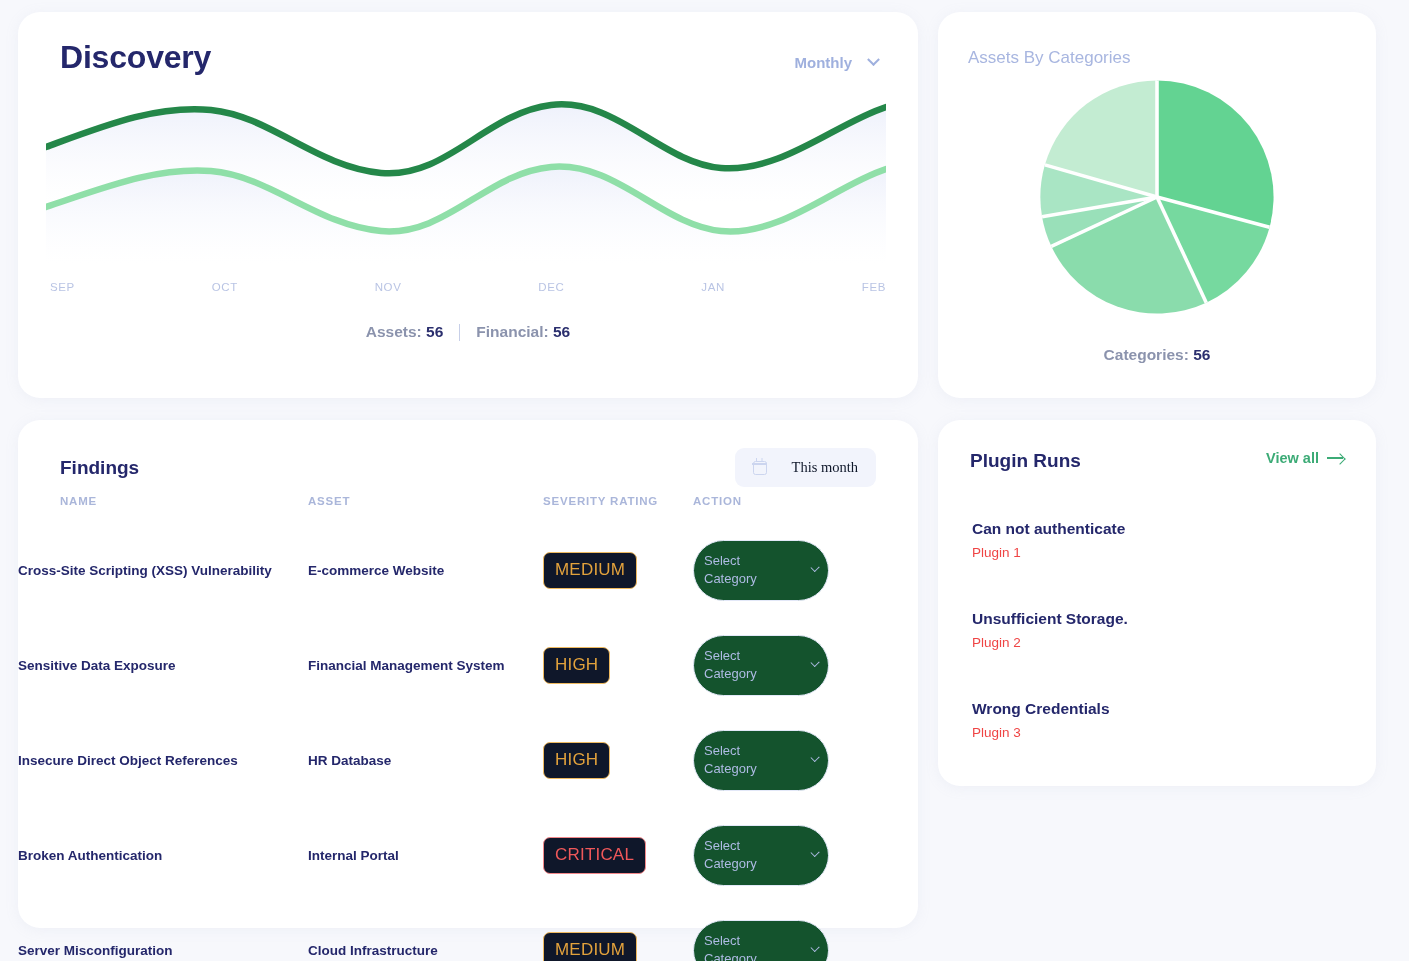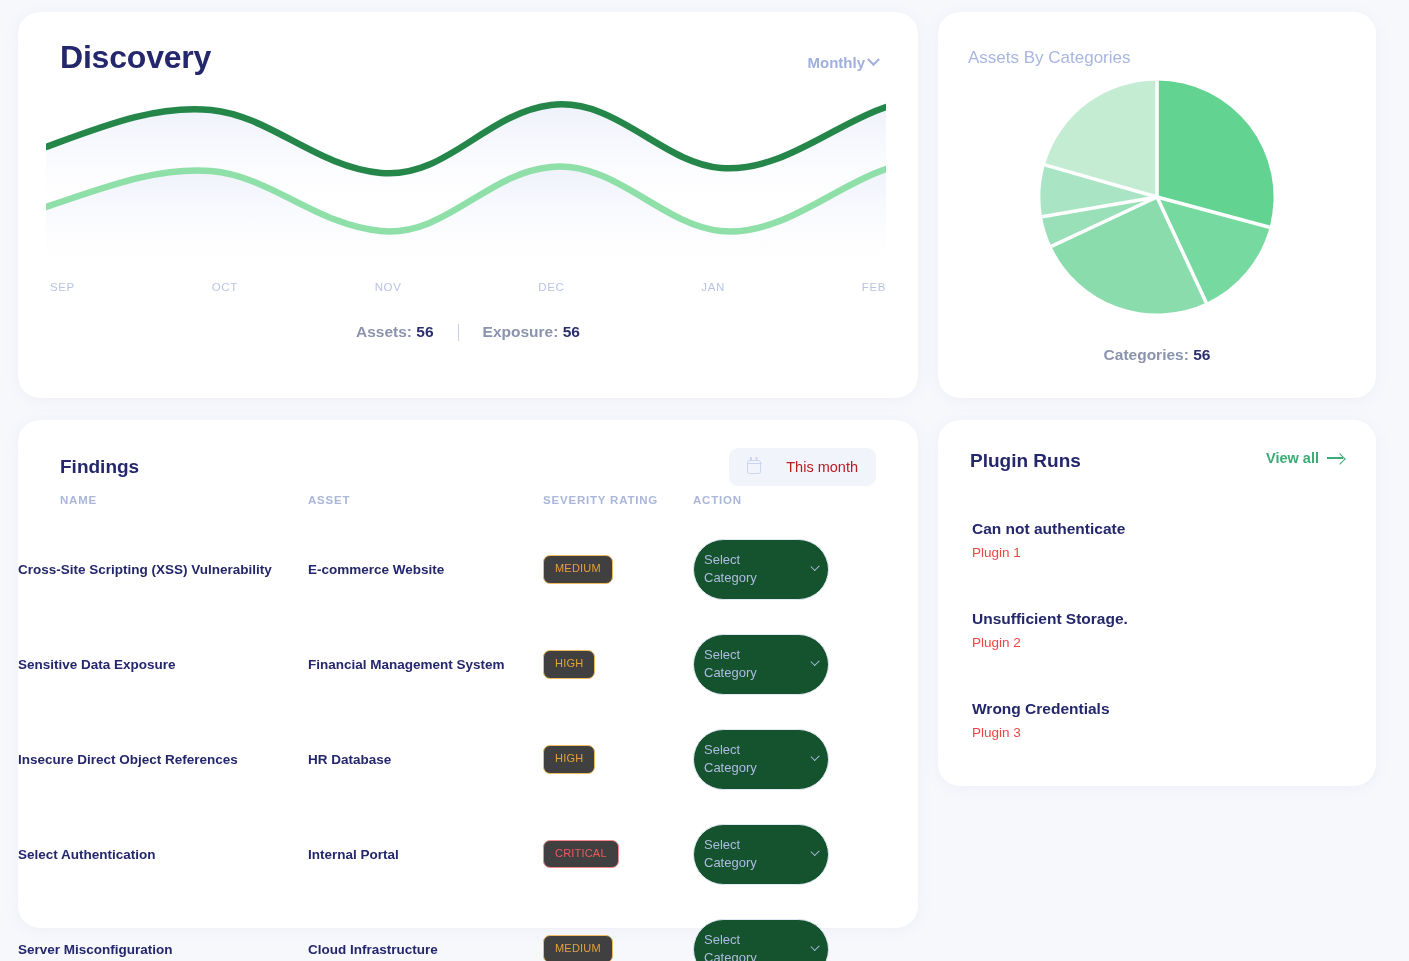--- a/index.html
+++ b/index.html
@@ -49,21 +49,21 @@
     font-size: 32px;
     font-weight: 700;
     color: #24276b;
     letter-spacing: -0.2px;
     line-height: 1.1;
   }
 
   .period-select {
     display: flex;
     align-items: center;
-    gap: 4px;
+    gap: 17px;
     font-size: 15px;
     color: #9fb0de;
     font-weight: 600;
     cursor: pointer;
     margin-top: 14px;
   }
 
   .chev {
     display: inline-block;
     width: 9px;
@@ -88,21 +88,21 @@
     font-size: 11.5px;
     letter-spacing: 0.6px;
     color: #b9c4e4;
     font-weight: 500;
   }
 
   .stats-row {
     display: flex;
     align-items: center;
     justify-content: center;
-    gap: 24px;
+    gap: 16px;
     margin-top: 30px;
     font-size: 15.5px;
     font-weight: 600;
   }
   .stat { color: #8b93ad; white-space: nowrap; }
   .stat b { color: #2b2f6e; font-weight: 600; }
   .stat-div {
     width: 1px;
     height: 17px;
     background: #c7cfe8;
@@ -161,22 +161,22 @@
 
   .month-btn {
     display: flex;
     align-items: center;
     gap: 25px;
     background: #f2f4fc;
     border: none;
     border-radius: 9px;
     padding: 11px 18px;
     font-size: 14.5px;
-    color: #b91c1c;
-    font-family: Liberation Sans, sans-serif;
+    color: #0f172a;
+    font-family: Liberation Serif, serif;
     cursor: pointer;
   }
 
   .cal-ico {
     width: 14px; height: 14px;
     display: inline-block;
     position: relative;
     border: 1.6px solid #ccd5ef;
     border-radius: 2.5px;
   }
@@ -220,24 +220,24 @@
     line-height: 1.42;
   }
   td.c-name  { padding-left: 42px; padding-right: 42px; }
   td.c-asset { padding-right: 30px; }
 
   .badge {
     display: inline-block;
     border: 1.4px solid;
     border-radius: 7px;
     padding: 5px 11px 6px;
-    font-size: 11px;
+    font-size: 17px;
     font-weight: 500;
     letter-spacing: 0.2px;
-    background: #404040;
+    background: #0f172a;
   }
   .badge.medium, .badge.high { color: #e2a23c; border-color: #eeb95f; }
   .badge.critical { color: #f0585a; border-color: #f3888a; }
 
   .cat-select {
     display: flex;
     align-items: center;
     justify-content: center;
     gap: 23px;
     width: 136px;
@@ -386,21 +386,21 @@
       <span>FEB</span>
     </div>
 
     <div class="stats-row">
       <span class="stat">
         <span>Assets:</span>
         <b>56</b>
       </span>
       <span class="stat-div"></span>
       <span class="stat">
-        <span>Exposure:</span>
+        <span>Financial:</span>
         <b>56</b>
       </span>
     </div>
   </section>
 
   <section class="card" id="pie-card">
     <div class="pie-title">Assets By Categories</div>
 
     <div class="pie-holder">
       <svg width="238" height="238" viewBox="0 0 100 100">
@@ -496,21 +496,21 @@
             <span class="badge high">HIGH</span>
           </td>
           <td>
             <div class="cat-select">
               <span>Select Category</span>
               <i class="chev"></i>
             </div>
           </td>
         </tr>
         <tr>
-          <td class="c-name">Select Authentication</td>
+          <td class="c-name">Broken Authentication</td>
           <td class="c-asset">Internal Portal</td>
           <td>
             <span class="badge critical">CRITICAL</span>
           </td>
           <td>
             <div class="cat-select">
               <span>Select Category</span>
               <i class="chev"></i>
             </div>
           </td>

